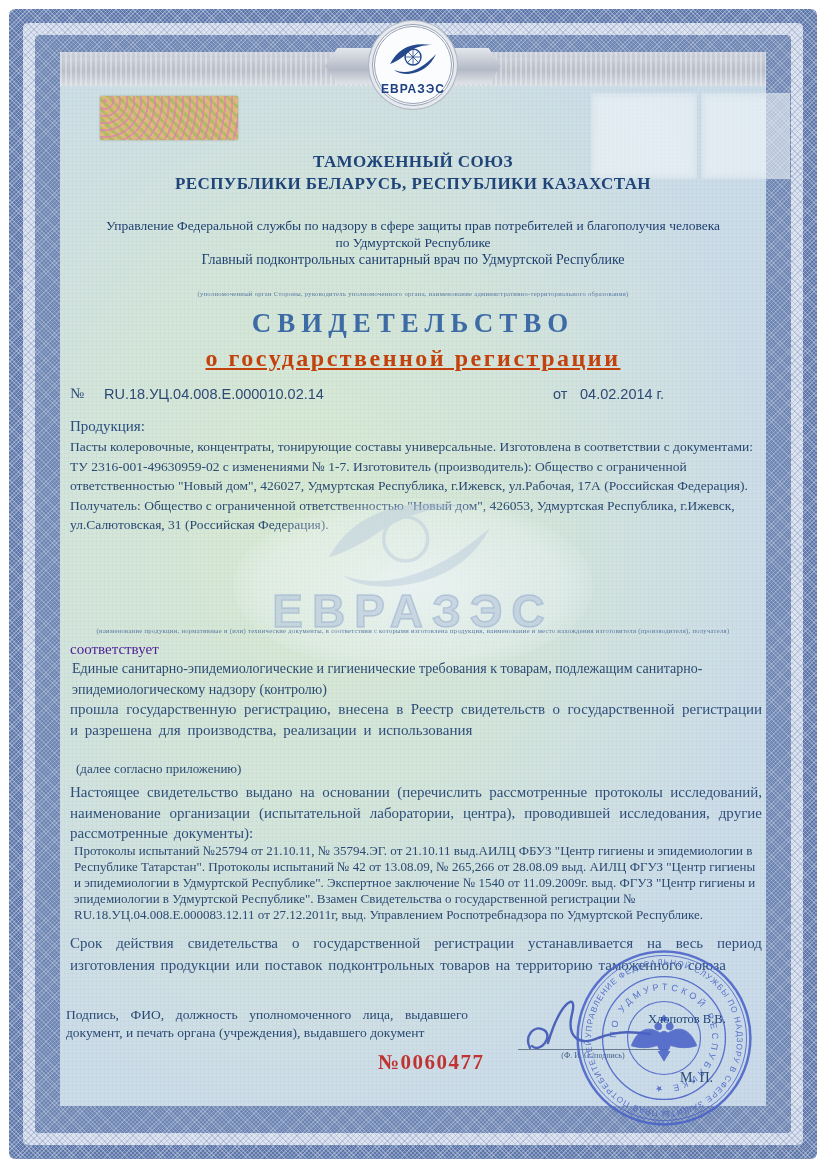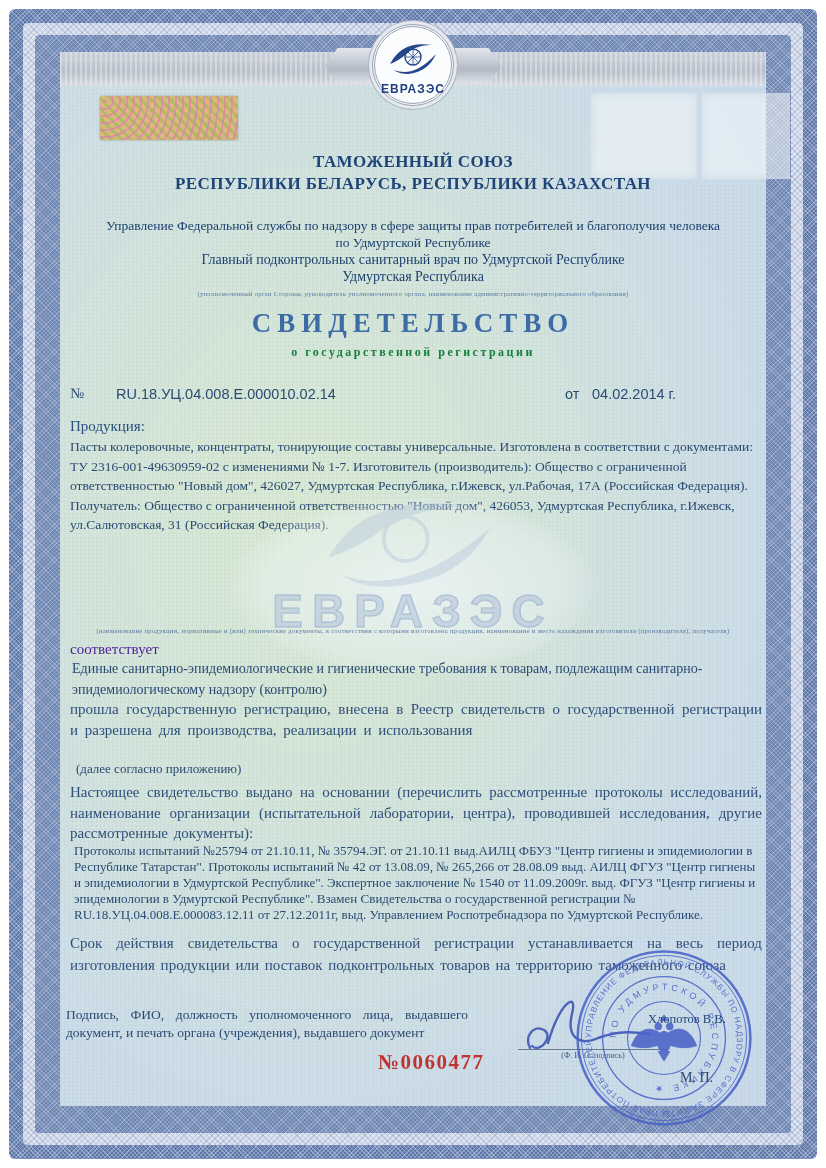--- a/index.html
+++ b/index.html
@@ -47,22 +47,22 @@
      box-shadow:0 0 2px rgba(90,80,40,.5);}
   .sq{top:93px;height:86px;background:rgba(245,250,252,.55);box-shadow:inset 0 0 8px rgba(200,215,225,.8);}
   .sq1{left:591px;width:106px;} .sq2{left:701px;width:89px;}
   
   .ctr{left:62px;right:62px;text-align:center;}
   .h-bold{font-weight:bold;font-size:17px;color:#1f4478;letter-spacing:.4px;}
   .h-reg{font-size:13.5px;color:#1d3f6e;}
   .h-reg2{font-size:14px;color:#1d3f6e;}
   .tiny{font-size:6.6px;color:#5878a2;letter-spacing:.3px;}
   .title-main{font-weight:bold;font-size:27px;color:#3d6ba6;letter-spacing:6px;}
-  .title-sub{font-weight:bold;font-size:12px;color:#15803d;letter-spacing:2.5px;}
-  .sans{font-family:"Liberation Sans",sans-serif;margin-left:12px;}
+  .title-sub{font-weight:bold;font-size:24px;color:#c2410c;letter-spacing:2.5px;text-decoration:underline;}
+  .sans{font-family:"Liberation Sans",sans-serif;}
   .numrow{font-size:14.5px;color:#2c4a74;}
   .body-t{font-size:13.5px;color:#2a4a72;line-height:19.6px;}
   .label-t{font-size:15px;color:#2a4f7e;text-align:right;}
   .just{text-align:justify;}
   .docs{font-size:13px;color:#2a4a72;line-height:16px;}
   .big-t{font-size:15px;color:#2f4f7a;line-height:21px;}
   .serial{font-size:21px;font-weight:bold;color:#bf3430;letter-spacing:1.5px;}
   
   .wm{left:50%;top:498px;transform:translateX(-50%);width:360px;height:175px;text-align:center;
       pointer-events:none;}
@@ -104,21 +104,20 @@
 
   <div class="abs holo"></div>
   <div class="abs sq sq1"></div>
   <div class="abs sq sq2"></div>
 
   <div class="abs ctr h-bold" style="top:152px">ТАМОЖЕННЫЙ СОЮЗ</div>
   <div class="abs ctr h-bold" style="top:174px">РЕСПУБЛИКИ БЕЛАРУСЬ, РЕСПУБЛИКИ КАЗАХСТАН</div>
   <div class="abs ctr h-reg" style="top:218px">Управление Федеральной службы по надзору в сфере защиты прав потребителей и благополучия человека</div>
   <div class="abs ctr h-reg" style="top:235px">по Удмуртской Республике</div>
   <div class="abs ctr h-reg2" style="top:252px">Главный подконтрольных санитарный врач по Удмуртской Республике</div>
-  <div class="abs ctr h-reg2" style="top:269px">Удмуртская Республика</div>
   <div class="abs ctr tiny" style="top:290px">(уполномоченный орган Стороны, руководитель уполномоченного органа, наименование административно-территориального образования)</div>
 
   <div class="abs ctr title-main" style="top:308px">СВИДЕТЕЛЬСТВО</div>
   <div class="abs ctr title-sub" style="top:345px">о государственной регистрации</div>
 
   <div class="abs numrow" style="left:70px;top:385px">№</div>
   <div class="abs numrow sans" style="left:104px;top:386px">RU.18.УЦ.04.008.Е.000010.02.14</div>
   <div class="abs numrow sans" style="left:553px;top:386px">от</div>
   <div class="abs numrow sans" style="left:580px;top:386px">04.02.2014 г.</div>
 

